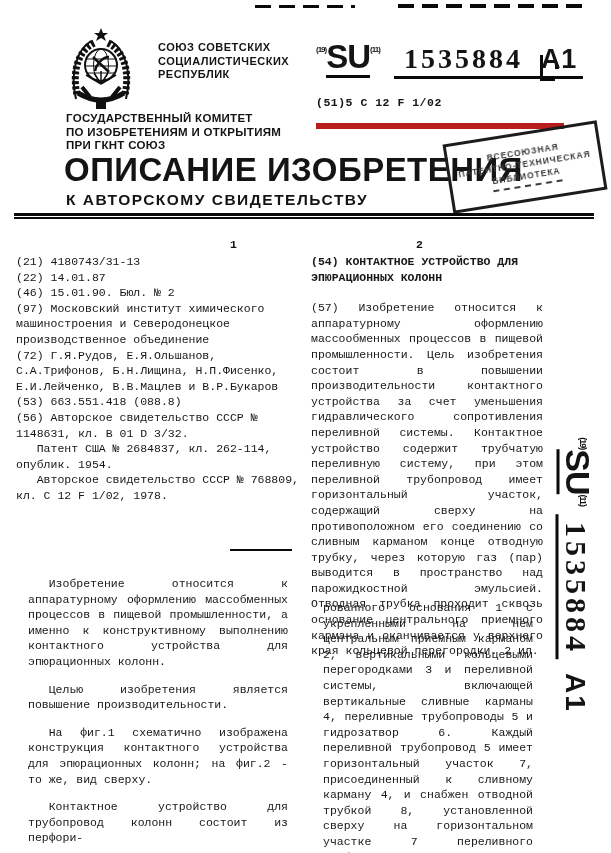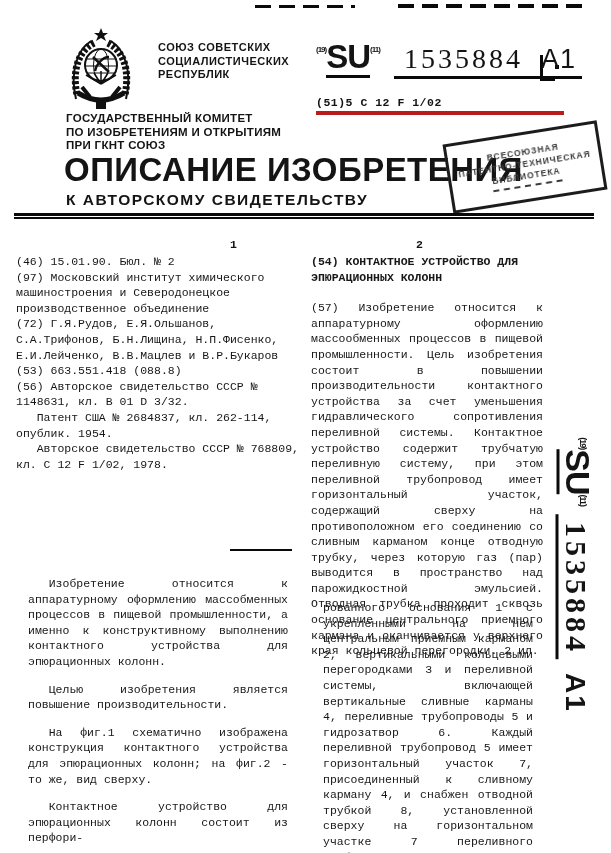--- a/index.html
+++ b/index.html
@@ -15,27 +15,27 @@
   .artifact-mark{position:absolute;background:#0a0a0a;}
 
   
   .emblem{position:absolute;left:66px;top:27px;width:70px;height:86px;}
   .country{position:absolute;left:158px;top:41px;font-size:11px;font-weight:bold;
     line-height:13.5px;letter-spacing:.5px;}
   .su-line{position:absolute;left:316px;top:40px;white-space:nowrap;}
   .tiny-code{font-size:8px;font-weight:bold;vertical-align:16px;letter-spacing:-1px;}
   .su-big{font-size:33px;font-weight:bold;letter-spacing:-1px;border-bottom:3px solid #0a0a0a;
     padding-bottom:1px;display:inline-block;line-height:34px;}
-  .docnum{font-family:"Liberation Serif",serif;font-size:28px;font-weight:normal;
+  .docnum{font-family:"Liberation Serif",serif;font-size:28px;font-weight:bold;
     letter-spacing:3px;border-bottom:3px solid #0a0a0a;display:inline-block;line-height:32px;
     padding:0 6px 1px 10px;margin-left:14px;}
   .dockind{font-family:"Liberation Sans",sans-serif;letter-spacing:1px;font-size:27px;padding-left:18px;}
-  .ipc-line{position:absolute;left:316px;top:96px;width:248px;border-bottom:4px solid #b91c1c;
+  .ipc-line{position:absolute;left:316px;top:96px;width:248px;border-bottom:6px solid #b91c1c;
     font-family:"Liberation Mono","DejaVu Sans Mono",monospace;
-    font-size:11.5px;font-weight:bold;padding-bottom:2px;letter-spacing:.5px;}
+    font-size:11.5px;font-weight:bold;padding-bottom:14px;letter-spacing:.5px;}
   .committee{position:absolute;left:66px;top:112px;font-size:11.5px;font-weight:bold;
     line-height:13.5px;letter-spacing:.3px;}
   .main-title{position:absolute;left:64px;top:150px;font-size:34px;font-weight:bold;
     letter-spacing:.5px;transform:scaleX(.97);transform-origin:left;white-space:nowrap;}
   .subtitle{position:absolute;left:66px;top:191px;font-size:15.5px;font-weight:bold;
     letter-spacing:1.5px;white-space:nowrap;}
   .stamp{position:absolute;left:447px;top:132px;width:150px;height:64px;
     border:3px solid #1c1c1c;transform:rotate(-9deg);display:flex;flex-direction:column;
     align-items:center;justify-content:center;gap:2px;color:#3a3a3a;
     font-size:8.5px;font-weight:bold;letter-spacing:1px;text-align:center;
@@ -130,41 +130,43 @@
     <div>БИБЛИОТЕКА</div>
     <div class="stamp-underline"></div>
   </div>
 
   <div class="header-rule"></div>
 
   <div class="pageno" style="left:230px;top:238px;">1</div>
   <div class="pageno" style="left:416px;top:238px;">2</div>
 
   <div class="col-top-left mono">
+    <p class="biblio-entry">(21) 4180743/31-13</p>
+    <p class="biblio-entry">(22) 14.01.87</p>
     <p class="biblio-entry">(46) 15.01.90. Бюл. № 2</p>
     <p class="biblio-entry">(97) Московский институт химического машиностроения и Северодонецкое производственное объединение</p>
     <p class="biblio-entry">(72) Г.Я.Рудов, Е.Я.Ольшанов, С.А.Трифонов, Б.Н.Лищина, Н.П.Фисенко, Е.И.Лейченко, В.В.Мацлев и В.Р.Букаров</p>
     <p class="biblio-entry">(53) 663.551.418 (088.8)</p>
     <p class="biblio-entry">(56) Авторское свидетельство СССР № 1148631, кл. B 01 D 3/32.</p>
     <p class="biblio-entry cont">Патент США № 2684837, кл. 262-114, опублик. 1954.</p>
     <p class="biblio-entry cont">Авторское свидетельство СССР № 768809, кл. C 12 F 1/02, 1978.</p>
   </div>
 
   <div class="col-top-right mono">
     <p class="title54">(54) КОНТАКТНОЕ УСТРОЙСТВО ДЛЯ ЭПЮРАЦИОННЫХ КОЛОНН</p>
     <p style="margin:0;">(57) Изобретение относится к аппаратурному оформлению массообменных процессов в пищевой промышленности. Цель изобретения состоит в повышении производительности контактного устройства за счет уменьшения гидравлического сопротивления переливной системы. Контактное устройство содержит трубчатую переливную систему, при этом переливной трубопровод имеет горизонтальный участок, содержащий сверху на противоположном его соединению со сливным карманом конце отводную трубку, через которую газ (пар) выводится в пространство над парожидкостной эмульсией. Отводная трубка проходит сквозь основание центрального приемного кармана и оканчивается у верхнего края кольцевой перегородки. 2 ил.</p>
   </div>
 
   <div class="center-rule"></div>
 
   <div class="col-bot-left mono">
     <p>Изобретение относится к аппаратурному оформлению массобменных процессов в пищевой промышленности, а именно к конструктивному выполнению контактного устройства для эпюрационных колонн.</p>
     <p>Целью изобретения является повышение производительности.</p>
     <p>На фиг.1 схематично изображена конструкция контактного устройства для эпюрационных колонн; на фиг.2 - то же, вид сверху.</p>
-    <p>Контактное устройство для эпюрационных колонн состоит из перфори-</p>
+    <p>Контактное устройство для трубопровод колонн состоит из перфори-</p>
   </div>
 
   <div class="col-bot-right mono">
     <p>рованного основания 1 с укрепленными на нем центральным приемным карманом 2, вертикальными кольцевыми перегородками 3 и переливной системы, включающей вертикальные сливные карманы 4, переливные трубопроводы 5 и гидрозатвор 6. Каждый переливной трубопровод 5 имеет горизонтальный участок 7, присоединенный к сливному карману 4, и снабжен отводной трубкой 8, установленной сверху на горизонтальном участке 7 переливного трубопровода и в конце его, противоположном соединению со сливным карманом 4,</p>
   </div>
 
   <div class="sidebar">
     <span class="sb-tiny">(19)</span><span class="sb-su">SU</span><span class="sb-tiny">(11)</span><span class="sb-num">1535884</span><span class="sb-kind">A1</span>
   </div>
 

